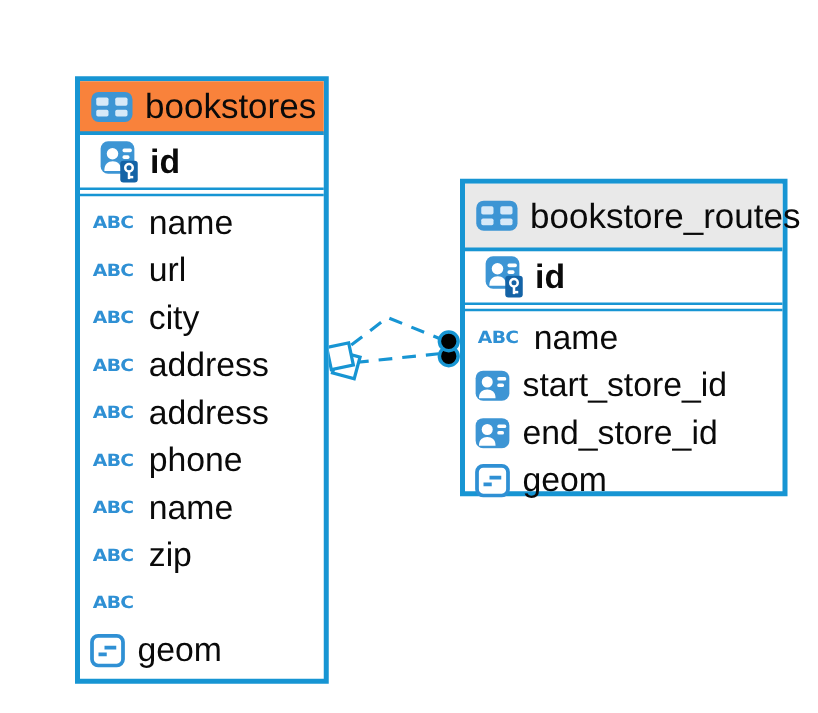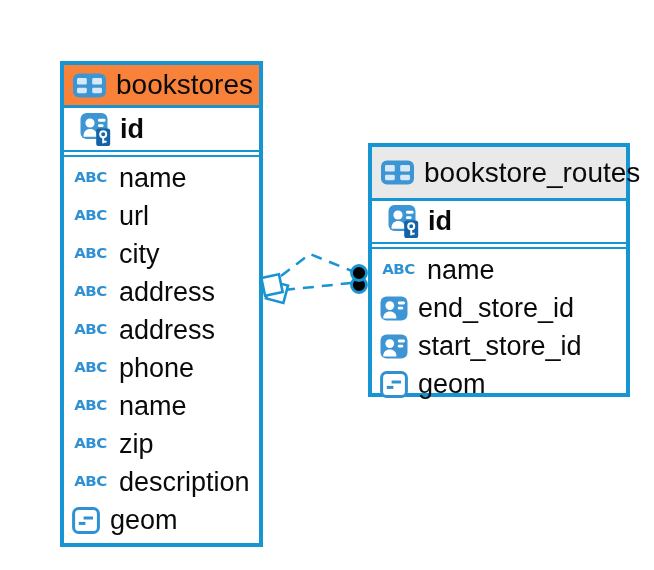--- a/index.html
+++ b/index.html
@@ -127,21 +127,20 @@
       <div class="col-row">
         <span class="abc">ABC</span>
         <span class="col-name">name</span>
       </div>
       <div class="col-row">
         <span class="abc">ABC</span>
         <span class="col-name">zip</span>
       </div>
       <div class="col-row">
         <span class="abc">ABC</span>
-        <span class="col-name">description</span>
       </div>
       <div class="col-row">
         <span class="icon">
           <svg width="28" height="27" viewBox="0 0 28 27">
             <rect x="1.6" y="1.6" width="24.8" height="23.8" rx="5" fill="#ffffff" stroke="#2F90D4" stroke-width="3"></rect>
             <line x1="11.6" y1="11" x2="21" y2="11" stroke="#2F90D4" stroke-width="3"></line>
             <line x1="6.8" y1="16.4" x2="13.4" y2="16.4" stroke="#2F90D4" stroke-width="3"></line>
           </svg>
         </span>
         <span class="col-name">geom</span>
@@ -188,33 +187,33 @@
       <div class="col-row">
         <span class="icon">
           <svg width="28" height="25" viewBox="0 0 28 25">
             <rect x="0.5" y="0.5" width="27" height="24" rx="6" fill="#3D95D4"></rect>
             <circle cx="9.8" cy="9.6" r="4.4" fill="#ffffff"></circle>
             <path d="M3.2 21.9 c0-4.1 2.9-6.4 6.6-6.4 s6.6 2.3 6.6 6.4 v0.6 H3.2 z" fill="#ffffff"></path>
             <rect x="17.8" y="5.6" width="7.2" height="2.8" rx="1.3" fill="#ffffff"></rect>
             <rect x="17.8" y="10.8" width="5.4" height="2.8" rx="1.3" fill="#ffffff"></rect>
           </svg>
         </span>
-        <span class="col-name">end_store_id</span>
+        <span class="col-name">start_store_id</span>
       </div>
       <div class="col-row">
         <span class="icon">
           <svg width="28" height="25" viewBox="0 0 28 25">
             <rect x="0.5" y="0.5" width="27" height="24" rx="6" fill="#3D95D4"></rect>
             <circle cx="9.8" cy="9.6" r="4.4" fill="#ffffff"></circle>
             <path d="M3.2 21.9 c0-4.1 2.9-6.4 6.6-6.4 s6.6 2.3 6.6 6.4 v0.6 H3.2 z" fill="#ffffff"></path>
             <rect x="17.8" y="5.6" width="7.2" height="2.8" rx="1.3" fill="#ffffff"></rect>
             <rect x="17.8" y="10.8" width="5.4" height="2.8" rx="1.3" fill="#ffffff"></rect>
           </svg>
         </span>
-        <span class="col-name">start_store_id</span>
+        <span class="col-name">end_store_id</span>
       </div>
       <div class="col-row">
         <span class="icon">
           <svg width="28" height="27" viewBox="0 0 28 27">
             <rect x="1.6" y="1.6" width="24.8" height="23.8" rx="5" fill="#ffffff" stroke="#2F90D4" stroke-width="3"></rect>
             <line x1="11.6" y1="11" x2="21" y2="11" stroke="#2F90D4" stroke-width="3"></line>
             <line x1="6.8" y1="16.4" x2="13.4" y2="16.4" stroke="#2F90D4" stroke-width="3"></line>
           </svg>
         </span>
         <span class="col-name">geom</span>

